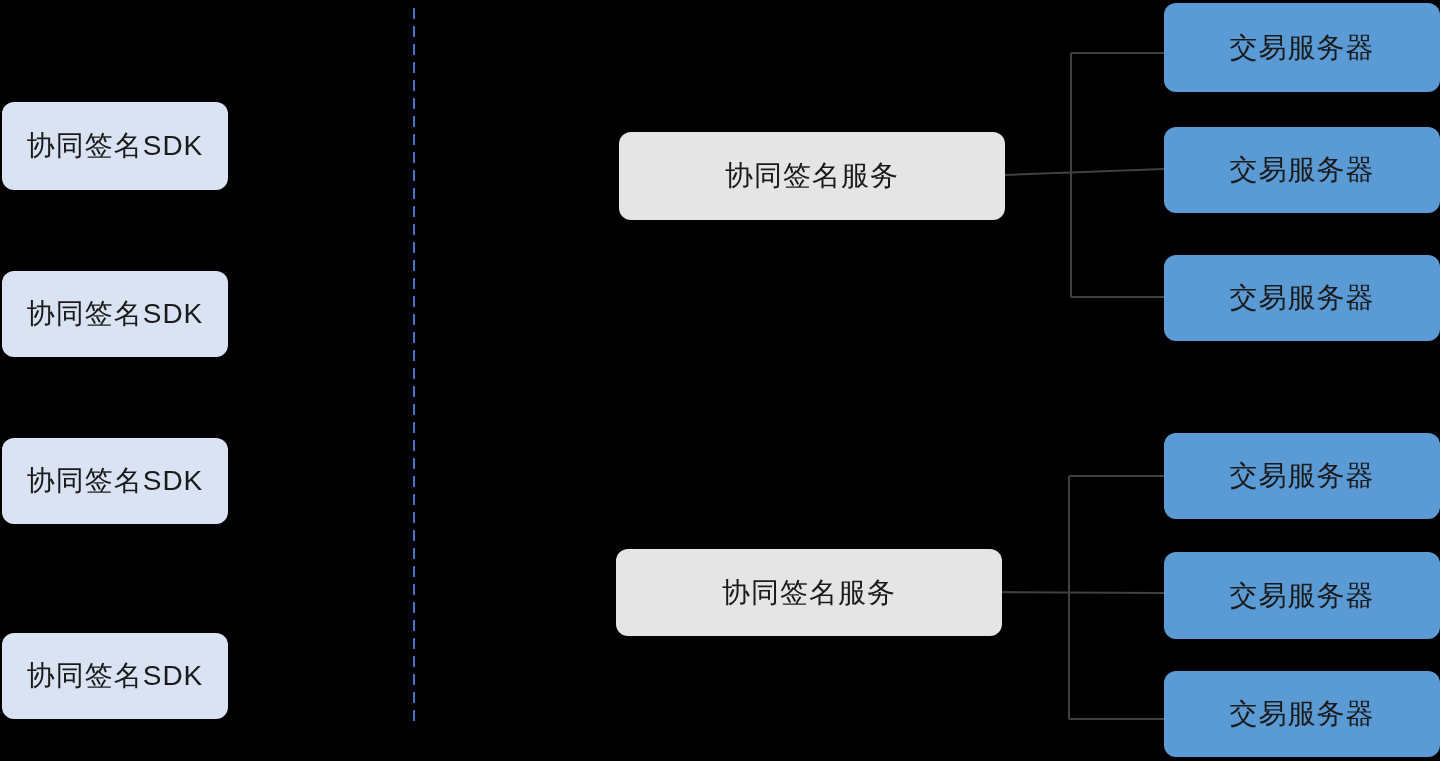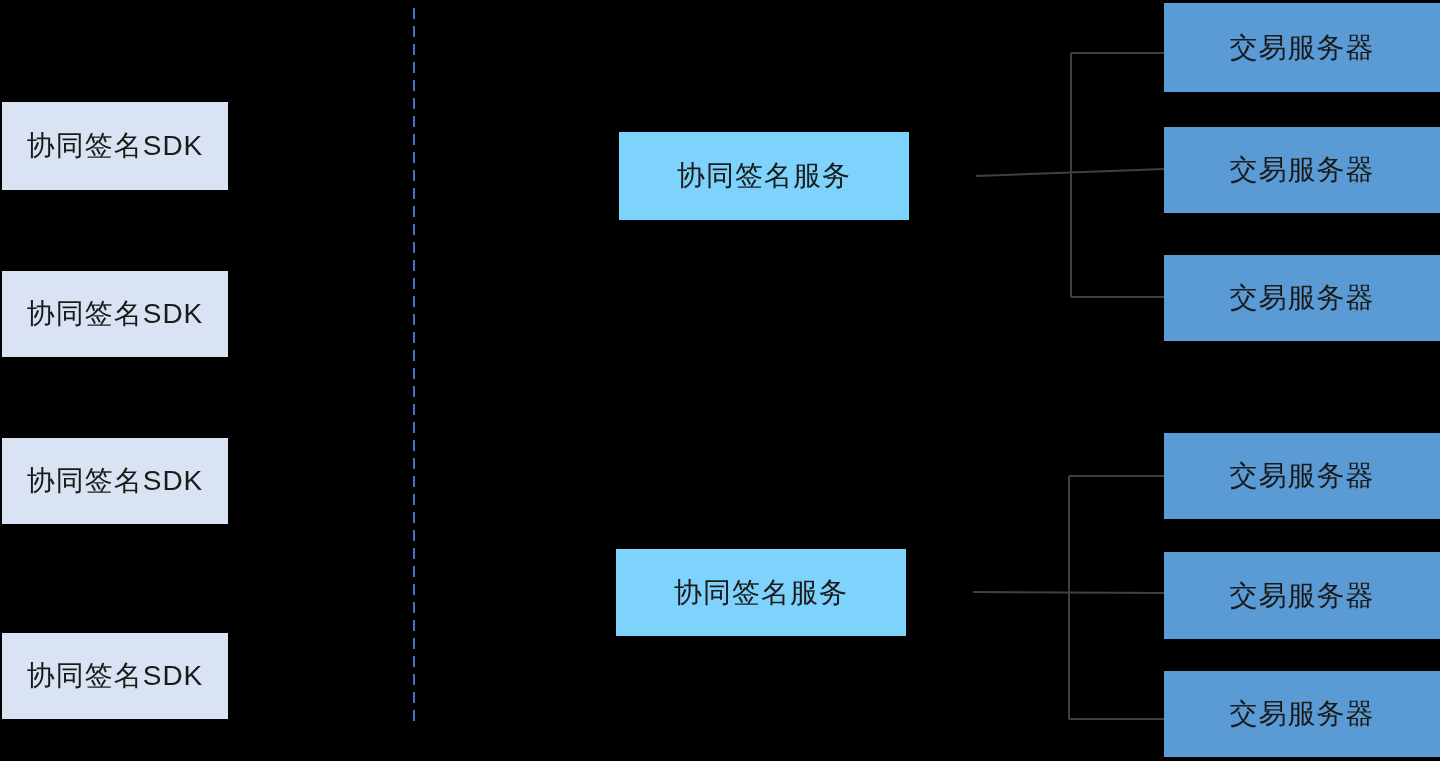--- a/index.html
+++ b/index.html
@@ -14,35 +14,36 @@
     background: #000000;
     overflow: hidden;
     font-family: "Liberation Sans", "DejaVu Sans", sans-serif;
   }
   .box {
     position: absolute;
     display: flex;
     align-items: center;
     justify-content: center;
     box-sizing: border-box;
+    border-radius: 12px;
   }
   .box .label {
     font-size: 28px;
     color: #1a1a1a;
     letter-spacing: 1px;
     white-space: nowrap;
   }
   .sdk-box {
     left: 2px;
     width: 226px;
     background: #DAE3F3;
   }
   .service-box {
-    width: 290px;
-    background: #7dd3fc;
+    width: 386px;
+    background: #e5e5e5;
   }
   .server-box {
     left: 1164px;
     width: 276px;
     background: #5B9BD5;
   }
   #connector-layer {
     position: absolute;
     left: 0;
     top: 0;

